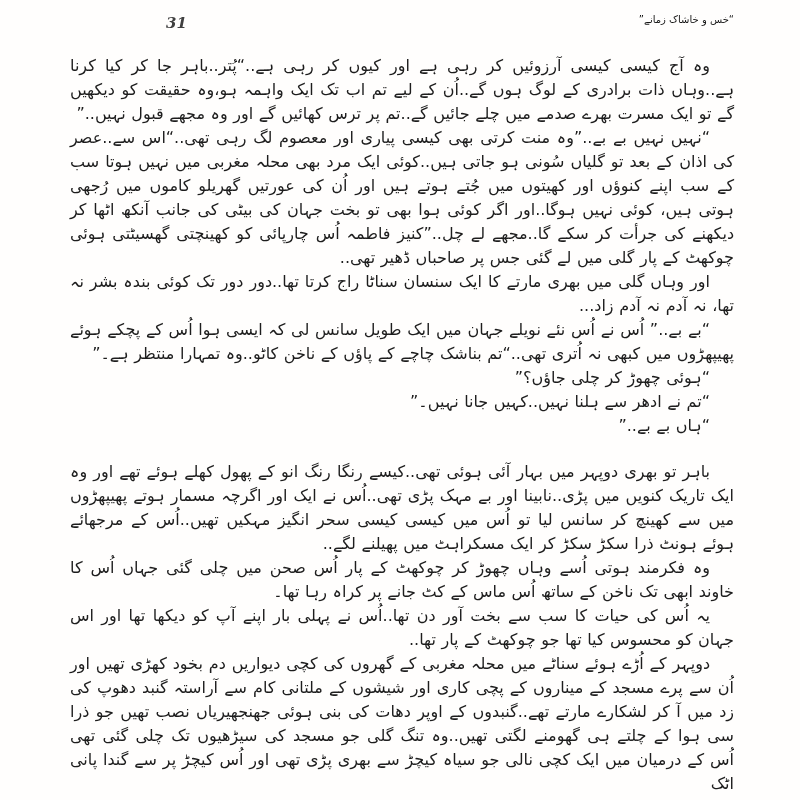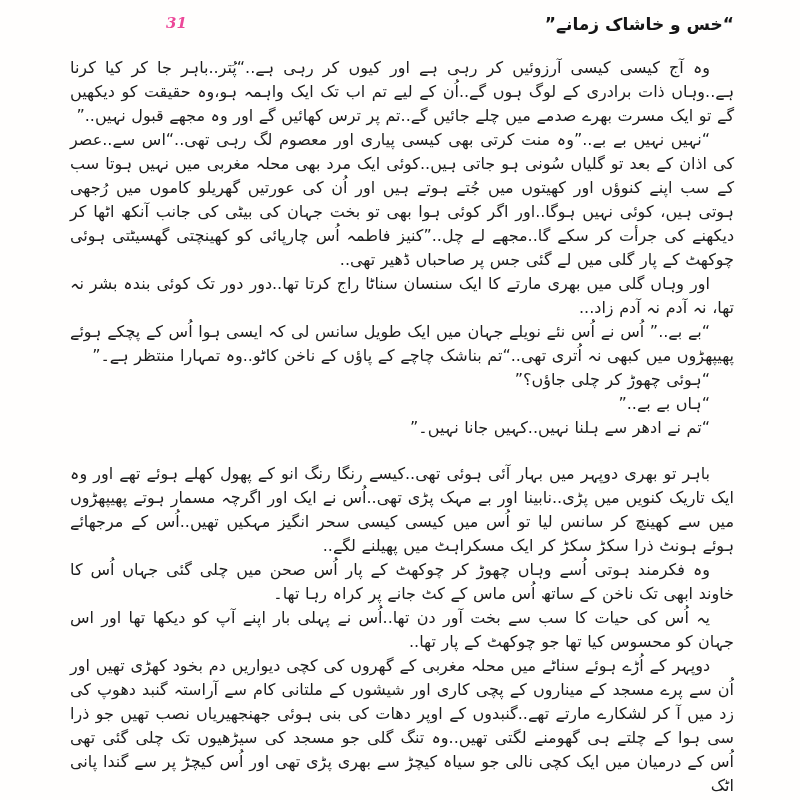--- a/index.html
+++ b/index.html
@@ -19,32 +19,32 @@
     color: #1b1b1b;
   }
   .header-row {
     direction: rtl;
     display: flex;
     justify-content: space-between;
     align-items: flex-start;
     margin-bottom: 22px;
   }
   .book-title {
-    font-size: 17px;
-    font-weight: bold;
+    font-size: 10px;
+    font-weight: normal;
     letter-spacing: 0;
     color: #161616;
     white-space: nowrap;
   }
   .page-number {
     font-family: "DejaVu Serif", serif;
     font-style: italic;
     font-weight: bold;
     font-size: 15px;
-    color: #ec4899;
+    color: #404040;
     margin-left: 96px; 
     align-self: flex-start;
   }
   .body-text {
     direction: rtl;
     text-align: justify;
     font-size: 16px;
     line-height: 24px;
     color: #1d1d1d;
   }
@@ -66,20 +66,20 @@
     <div class="page-number">31</div>
   </div>
 
   <div class="body-text">
 
   <p class="para">وہ آج کیسی کیسی آرزوئیں کر رہی ہے اور کیوں کر رہی ہے..“پُتر..باہر جا کر کیا کرنا ہے..وہاں ذات برادری کے لوگ ہوں گے..اُن کے لیے تم اب تک ایک واہمہ ہو،وہ حقیقت کو دیکھیں گے تو ایک مسرت بھرے صدمے میں چلے جائیں گے..تم پر ترس کھائیں گے اور وہ مجھے قبول نہیں..”</p>
       <p class="para">“نہیں نہیں بے بے..”وہ منت کرتی بھی کیسی پیاری اور معصوم لگ رہی تھی..“اس سے..عصر کی اذان کے بعد تو گلیاں سُونی ہو جاتی ہیں..کوئی ایک مرد بھی محلہ مغربی میں نہیں ہوتا سب کے سب اپنے کنوؤں اور کھیتوں میں جُتے ہوتے ہیں اور اُن کی عورتیں گھریلو کاموں میں رُجھی ہوتی ہیں، کوئی نہیں ہوگا..اور اگر کوئی ہوا بھی تو بخت جہان کی بیٹی کی جانب آنکھ اٹھا کر دیکھنے کی جرأت کر سکے گا..مجھے لے چل..”کنیز فاطمہ اُس چارپائی کو کھینچتی گھسیٹتی ہوئی چوکھٹ کے پار گلی میں لے گئی جس پر صاحباں ڈھیر تھی..</p>
       <p class="para">اور وہاں گلی میں بھری مارتے کا ایک سنسان سناٹا راج کرتا تھا..دور دور تک کوئی بندہ بشر نہ تھا، نہ آدم نہ آدم زاد...</p>
       <p class="para">“بے بے..” اُس نے اُس نئے نویلے جہان میں ایک طویل سانس لی کہ ایسی ہوا اُس کے پچکے ہوئے پھیپھڑوں میں کبھی نہ اُتری تھی..“تم بناشک چاچے کے پاؤں کے ناخن کاٹو..وہ تمہارا منتظر ہے۔”</p>
       <p class="para">“ہوئی چھوڑ کر چلی جاؤں؟”</p>
+      <p class="para">“تم نے ادھر سے ہلنا نہیں..کہیں جانا نہیں۔”</p>
       <p class="para">“ہاں بے بے..”</p>
-      <p class="para">“تم نے ادھر سے ہلنا نہیں..کہیں جانا نہیں۔”</p>
       <p class="para gap-before">باہر تو بھری دوپہر میں بہار آئی ہوئی تھی..کیسے رنگا رنگ انو کے پھول کھلے ہوئے تھے اور وہ ایک تاریک کنویں میں پڑی..نابینا اور بے مہک پڑی تھی..اُس نے ایک اور اگرچہ مسمار ہوتے پھیپھڑوں میں سے کھینچ کر سانس لیا تو اُس میں کیسی کیسی سحر انگیز مہکیں تھیں..اُس کے مرجھائے ہوئے ہونٹ ذرا سکڑ سکڑ کر ایک مسکراہٹ میں پھیلنے لگے..</p>
       <p class="para">وہ فکرمند ہوتی اُسے وہاں چھوڑ کر چوکھٹ کے پار اُس صحن میں چلی گئی جہاں اُس کا خاوند ابھی تک ناخن کے ساتھ اُس ماس کے کٹ جانے پر کراہ رہا تھا۔</p>
       <p class="para">یہ اُس کی حیات کا سب سے بخت آور دن تھا..اُس نے پہلی بار اپنے آپ کو دیکھا تھا اور اس جہان کو محسوس کیا تھا جو چوکھٹ کے پار تھا..</p>
       <p class="para">دوپہر کے اُڑے ہوئے سناٹے میں محلہ مغربی کے گھروں کی کچی دیواریں دم بخود کھڑی تھیں اور اُن سے پرے مسجد کے میناروں کے پچی کاری اور شیشوں کے ملتانی کام سے آراستہ گنبد دھوپ کی زد میں آ کر لشکارے مارتے تھے..گنبدوں کے اوپر دھات کی بنی ہوئی جھنجھیریاں نصب تھیں جو ذرا سی ہوا کے چلتے ہی گھومنے لگتی تھیں..وہ تنگ گلی جو مسجد کی سیڑھیوں تک چلی گئی تھی اُس کے درمیان میں ایک کچی نالی جو سیاہ کیچڑ سے بھری پڑی تھی اور اُس کیچڑ پر سے گندا پانی اٹک</p>
     </div>
 </div>
 
 </body></html>

